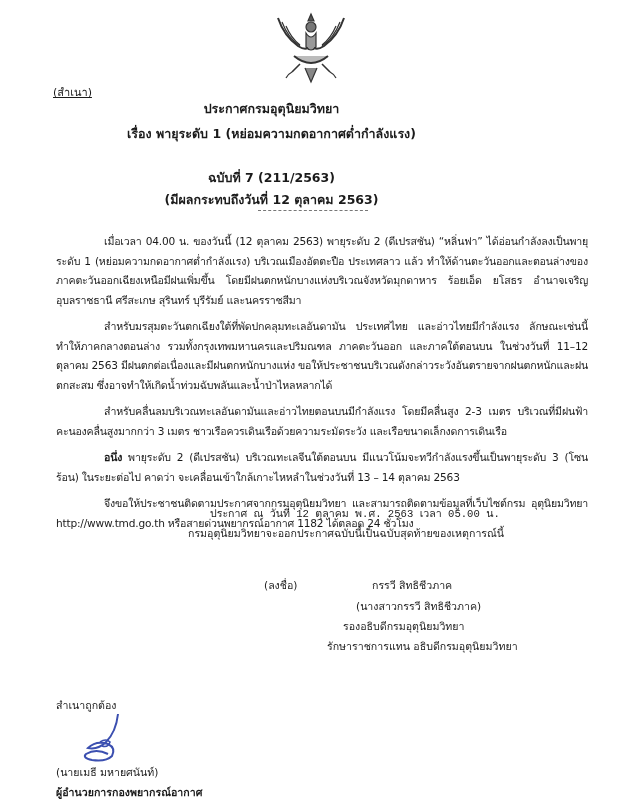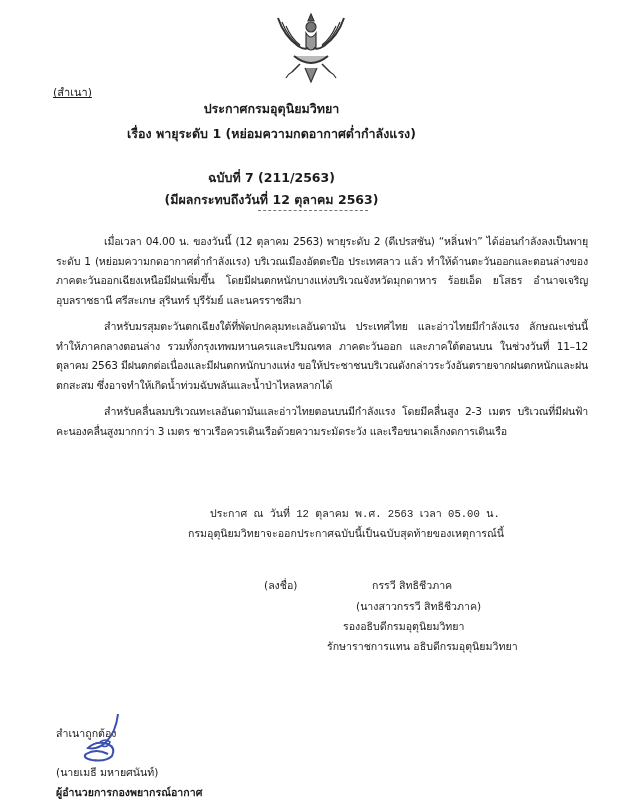--- a/index.html
+++ b/index.html
@@ -48,30 +48,32 @@
 <div class="header h1">ประกาศกรมอุตุนิยมวิทยา</div>
 <div class="header h2">เรื่อง พายุระดับ 1 (หย่อมความกดอากาศต่ำกำลังแรง)</div>
 <div class="header h3">ฉบับที่ 7 (211/2563)</div>
 <div class="header h4">(มีผลกระทบถึงวันที่ 12 ตุลาคม 2563)</div>
 <div class="divider"></div>
 
 <div class="body p1">
   <p class="para">เมื่อเวลา 04.00 น. ของวันนี้ (12 ตุลาคม 2563) พายุระดับ 2 (ดีเปรสชัน) “หลิ่นฟา” ได้อ่อนกำลังลงเป็นพายุระดับ 1 (หย่อมความกดอากาศต่ำกำลังแรง) บริเวณเมืองอัตตะปือ ประเทศลาว แล้ว ทำให้ด้านตะวันออกและตอนล่างของภาคตะวันออกเฉียงเหนือมีฝนเพิ่มขึ้น โดยมีฝนตกหนักบางแห่งบริเวณจังหวัดมุกดาหาร ร้อยเอ็ด ยโสธร อำนาจเจริญ อุบลราชธานี ศรีสะเกษ สุรินทร์ บุรีรัมย์ และนครราชสีมา</p>
   <p class="para">สำหรับมรสุมตะวันตกเฉียงใต้ที่พัดปกคลุมทะเลอันดามัน ประเทศไทย และอ่าวไทยมีกำลังแรง ลักษณะเช่นนี้ทำให้ภาคกลางตอนล่าง รวมทั้งกรุงเทพมหานครและปริมณฑล ภาคตะวันออก และภาคใต้ตอนบน ในช่วงวันที่ 11–12 ตุลาคม 2563 มีฝนตกต่อเนื่องและมีฝนตกหนักบางแห่ง ขอให้ประชาชนบริเวณดังกล่าวระวังอันตรายจากฝนตกหนักและฝนตกสะสม ซึ่งอาจทำให้เกิดน้ำท่วมฉับพลันและน้ำป่าไหลหลากได้</p>
   <p class="para">สำหรับคลื่นลมบริเวณทะเลอันดามันและอ่าวไทยตอนบนมีกำลังแรง โดยมีคลื่นสูง 2-3 เมตร บริเวณที่มีฝนฟ้าคะนองคลื่นสูงมากกว่า 3 เมตร  ชาวเรือควรเดินเรือด้วยความระมัดระวัง และเรือขนาดเล็กงดการเดินเรือ</p>
+  <p class="para"><b>อนึ่ง</b><span> พายุระดับ 2 (ดีเปรสชัน) บริเวณทะเลจีนใต้ตอนบน มีแนวโน้มจะทวีกำลังแรงขึ้นเป็นพายุระดับ 3 (โซนร้อน) ในระยะต่อไป คาดว่า จะเคลื่อนเข้าใกล้เกาะไหหลำในช่วงวันที่ 13 – 14 ตุลาคม 2563</span></p>
+  <p class="para">จึงขอให้ประชาชนติดตามประกาศจากกรมอุตุนิยมวิทยา และสามารถติดตามข้อมูลที่เว็บไซต์กรม อุตุนิยมวิทยา http://www.tmd.go.th หรือสายด่วนพยากรณ์อากาศ 1182 ได้ตลอด 24 ชั่วโมง</p>
 </div>
 
 <div class="center-block" style="top:505px;font-family:Liberation Mono, monospace;">ประกาศ  ณ วันที่ 12 ตุลาคม พ.ศ. 2563 เวลา 05.00 น.</div>
 <div class="center-block" style="top:524px; left:188px;">กรมอุตุนิยมวิทยาจะออกประกาศฉบับนี้เป็นฉบับสุดท้ายของเหตุการณ์นี้</div>
 
 <div class="sign" style="left:264px; top:576px;">(ลงชื่อ)</div>
 <div class="sign" style="left:372px; top:576px;">กรรวี  สิทธิชีวภาค</div>
 <div class="sign" style="left:356px; top:597px;">(นางสาวกรรวี  สิทธิชีวภาค)</div>
 <div class="sign" style="left:343px; top:617px;">รองอธิบดีกรมอุตุนิยมวิทยา</div>
 <div class="sign" style="left:327px; top:637px;">รักษาราชการแทน อธิบดีกรมอุตุนิยมวิทยา</div>
 
-<div class="cert" style="top:724px;text-align:right;">สำเนาถูกต้อง</div>
+<div class="cert" style="top:696px;text-align:right;">สำเนาถูกต้อง</div>
 <svg class="sig-scribble" viewBox="0 0 60 58">
   <path d="M44 2 q-2 18 -12 28 q-8 8 -18 6 q8 -8 20 -4 q8 4 4 12 q-6 6 -20 4 q-10 -2 -6 -6 q10 -6 22 0" fill="none" stroke="#3b4fb0" stroke-width="2"></path>
   <path d="M26 30 q6 -4 10 0 q-2 6 -8 4" fill="none" stroke="#3b4fb0" stroke-width="1.6"></path>
 </svg>
 <div class="cert" style="top:763px;">(นายเมธี  มหายศนันท์)</div>
 <div class="cert" style="top:783px;font-weight:bold;">ผู้อำนวยการกองพยากรณ์อากาศ</div>
 
 </body></html>

